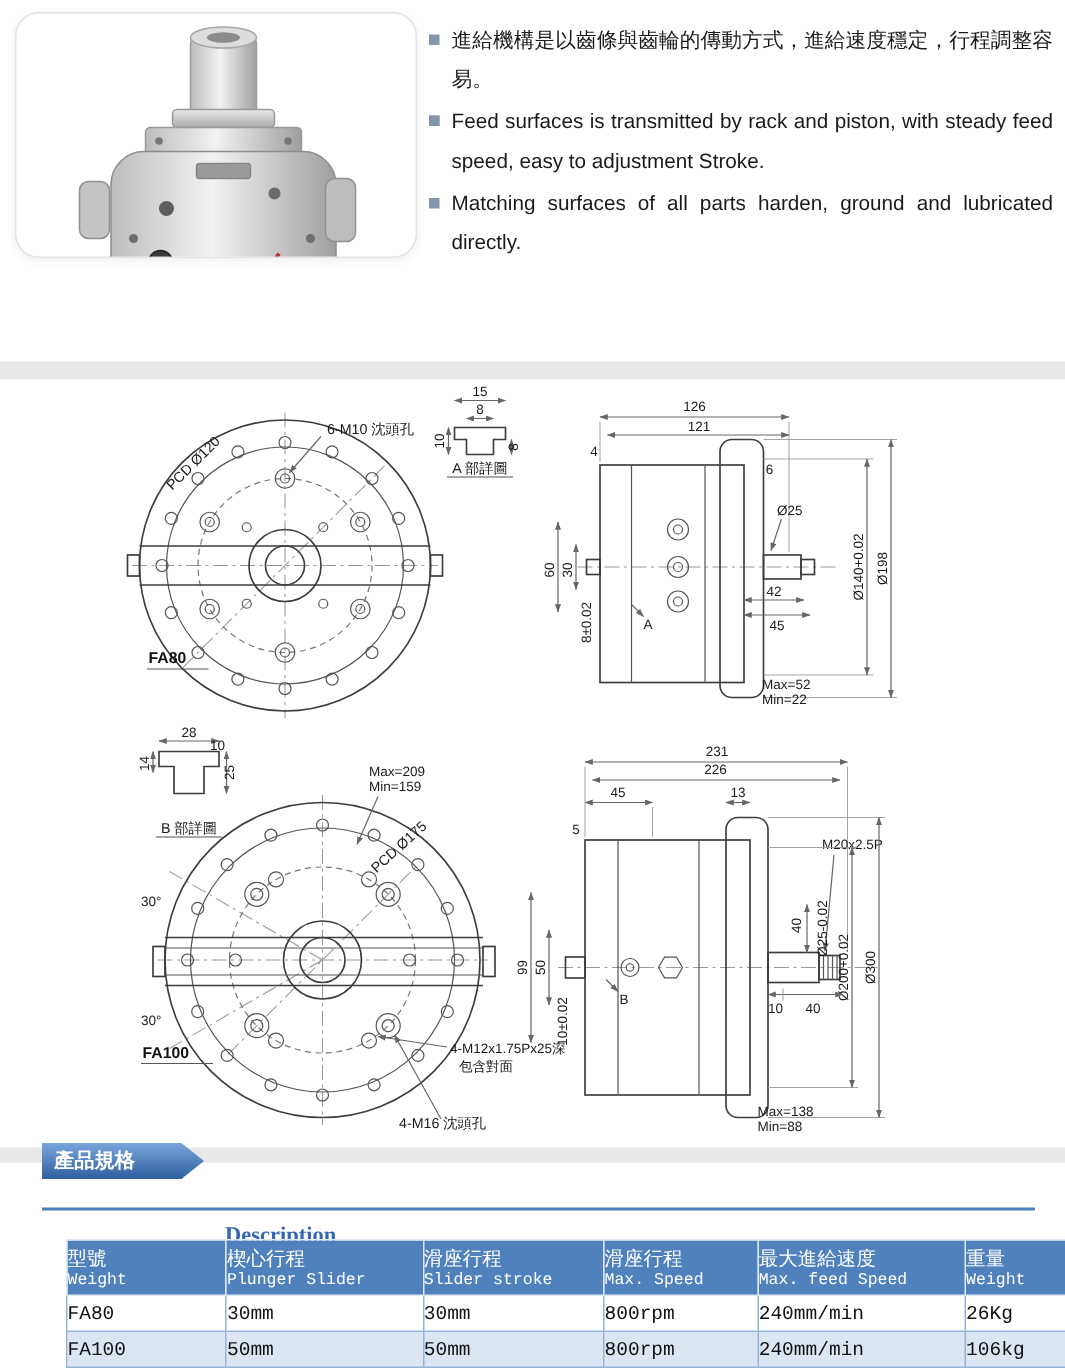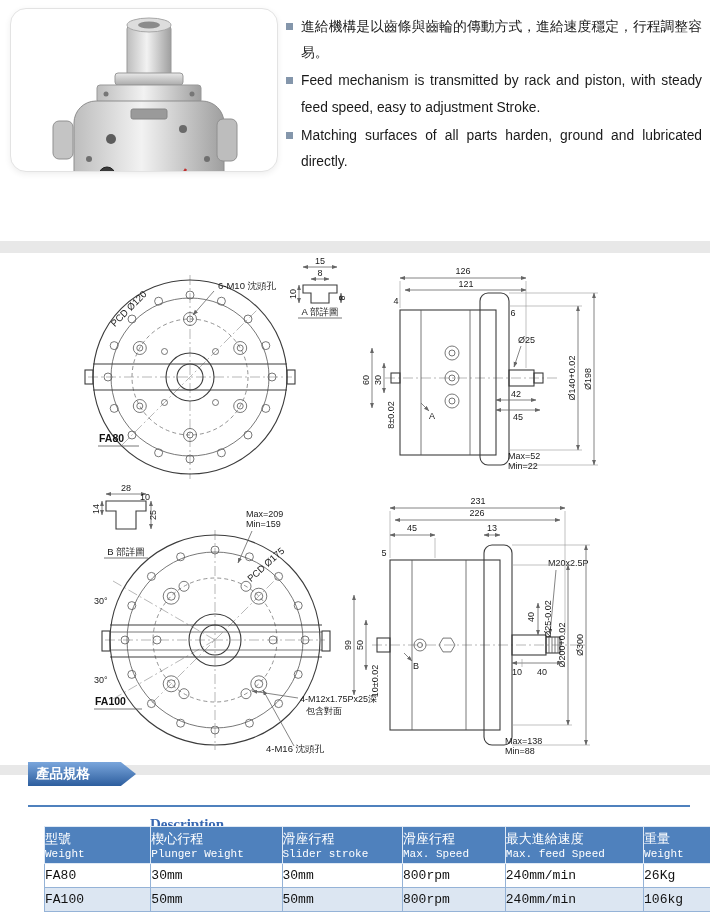--- a/index.html
+++ b/index.html
@@ -97,21 +97,21 @@
   <ul class="intro-list">
     <li class="intro-item">
       <span class="bullet-sq"></span>
       <span>進給機構是以齒條與齒輪的傳動方式，進給速度穩定，行程調整容易。</span>
     </li>
     <li class="intro-item">
       <span class="bullet-sq"></span>
     </li>
     <li class="intro-item">
       <span class="bullet-sq"></span>
-      <span>Feed mechanism is transmitted by rack and piston, with steady feed speed, easy to adjustment Stroke.</span>
+      <span>Feed surfaces is transmitted by rack and piston, with steady feed speed, easy to adjustment Stroke.</span>
     </li>
     <li class="intro-item">
       <span class="bullet-sq"></span>
       <span>Matching surfaces of all parts harden, ground and lubricated directly.</span>
     </li>
   </ul>
 
   <div class="band band1"></div>
 
   <div class="drawing-area">
@@ -387,21 +387,21 @@
         <col style="width:15.5%">
     </colgroup>
     <thead>
       <tr>
         <th>
           <span class="zh">型號</span>
           <span class="en">Weight</span>
         </th>
         <th>
           <span class="zh">楔心行程</span>
-          <span class="en">Plunger Weight</span>
+          <span class="en">Plunger Slider</span>
         </th>
         <th>
           <span class="zh">滑座行程</span>
           <span class="en">Slider stroke</span>
         </th>
         <th>
           <span class="zh">滑座行程</span>
           <span class="en">Max. Speed</span>
         </th>
         <th>

